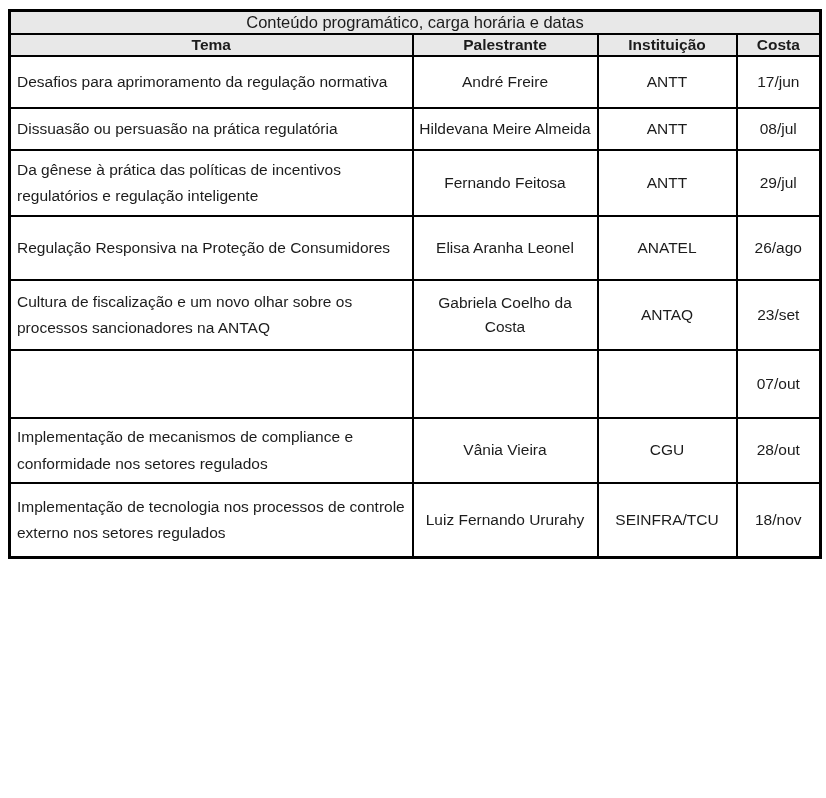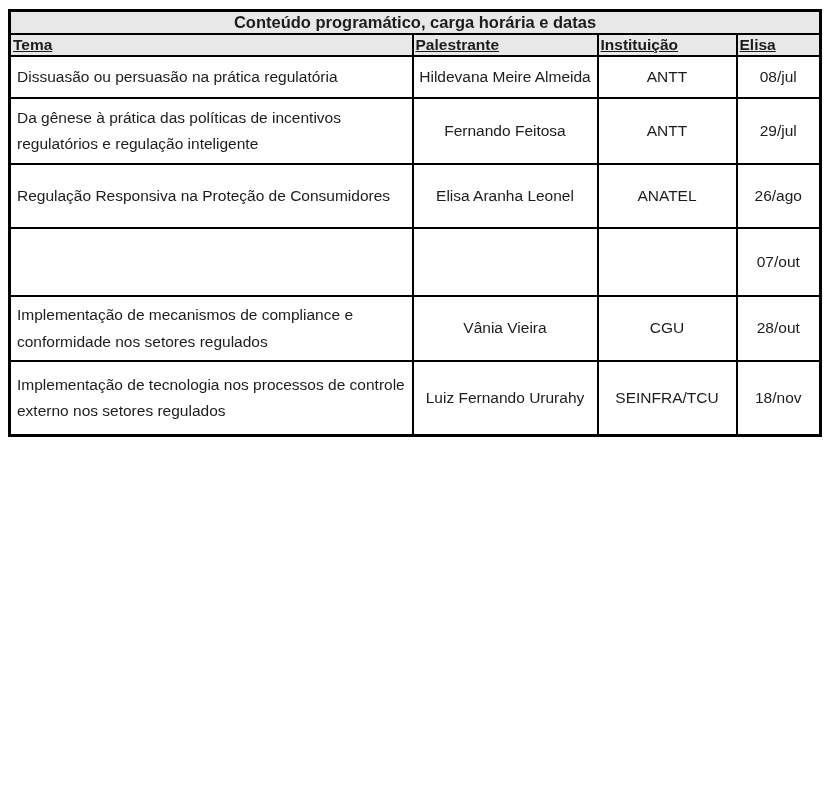--- a/index.html
+++ b/index.html
@@ -25,33 +25,32 @@
   table.schedule th,
   table.schedule td {
     border: 2px solid #000000;
     overflow: hidden;
     vertical-align: middle;
     box-sizing: border-box;
   }
   tr.title-row th {
     background: #e8e8e8;
     font-size: 16.5px;
-    font-weight: bold;
+    font-weight: normal;
     text-align: center;
     height: 22px;
     padding: 1px 2px;
   }
   tr.header-row th {
     background: #e8e8e8;
     font-size: 15.5px;
     font-weight: bold;
-    text-align: left;
+    text-align: center;
     height: 22px;
     padding: 1px 2px;
-    text-decoration: underline;
   }
   td.tema {
     text-align: left;
     padding: 2px 6px;
     font-size: 15.5px;
     line-height: 1.68;
   }
   td.center {
     text-align: center;
     padding: 2px 4px;
@@ -71,41 +70,53 @@
       <col style="width:84px">
     </colgroup>
     <thead>
       <tr class="title-row">
         <th colspan="4">Conteúdo programático, carga horária e datas</th>
       </tr>
       <tr class="header-row">
         <th>Tema</th>
         <th>Palestrante</th>
         <th>Instituição</th>
-        <th>Elisa</th>
+        <th>Costa</th>
       </tr>
     </thead>
     <tbody>
+      <tr style="height:52px">
+        <td class="tema">Desafios para aprimoramento da regulação normativa</td>
+        <td class="center">André Freire</td>
+        <td class="center">ANTT</td>
+        <td class="center">17/jun</td>
+      </tr>
       <tr style="height:42px">
         <td class="tema">Dissuasão ou persuasão na prática regulatória</td>
         <td class="center">Hildevana Meire Almeida</td>
         <td class="center">ANTT</td>
         <td class="center">08/jul</td>
       </tr>
       <tr style="height:66px">
         <td class="tema">Da gênese à prática das políticas de incentivos regulatórios e regulação inteligente</td>
         <td class="center">Fernando Feitosa</td>
         <td class="center">ANTT</td>
         <td class="center">29/jul</td>
       </tr>
       <tr style="height:64px">
         <td class="tema">Regulação Responsiva na Proteção de Consumidores</td>
         <td class="center">Elisa Aranha Leonel</td>
         <td class="center">ANATEL</td>
         <td class="center">26/ago</td>
+      </tr>
+      <tr style="height:70px">
+        <td class="tema">Cultura de fiscalização e um novo olhar sobre os processos sancionadores na ANTAQ</td>
+        <td class="center">Gabriela Coelho da Costa</td>
+        <td class="center">ANTAQ</td>
+        <td class="center">23/set</td>
       </tr>
       <tr style="height:68px">
         <td class="tema"></td>
         <td class="center"></td>
         <td class="center"></td>
         <td class="center">07/out</td>
       </tr>
       <tr style="height:65px">
         <td class="tema">Implementação de mecanismos de compliance e conformidade nos setores regulados</td>
         <td class="center">Vânia Vieira</td>

